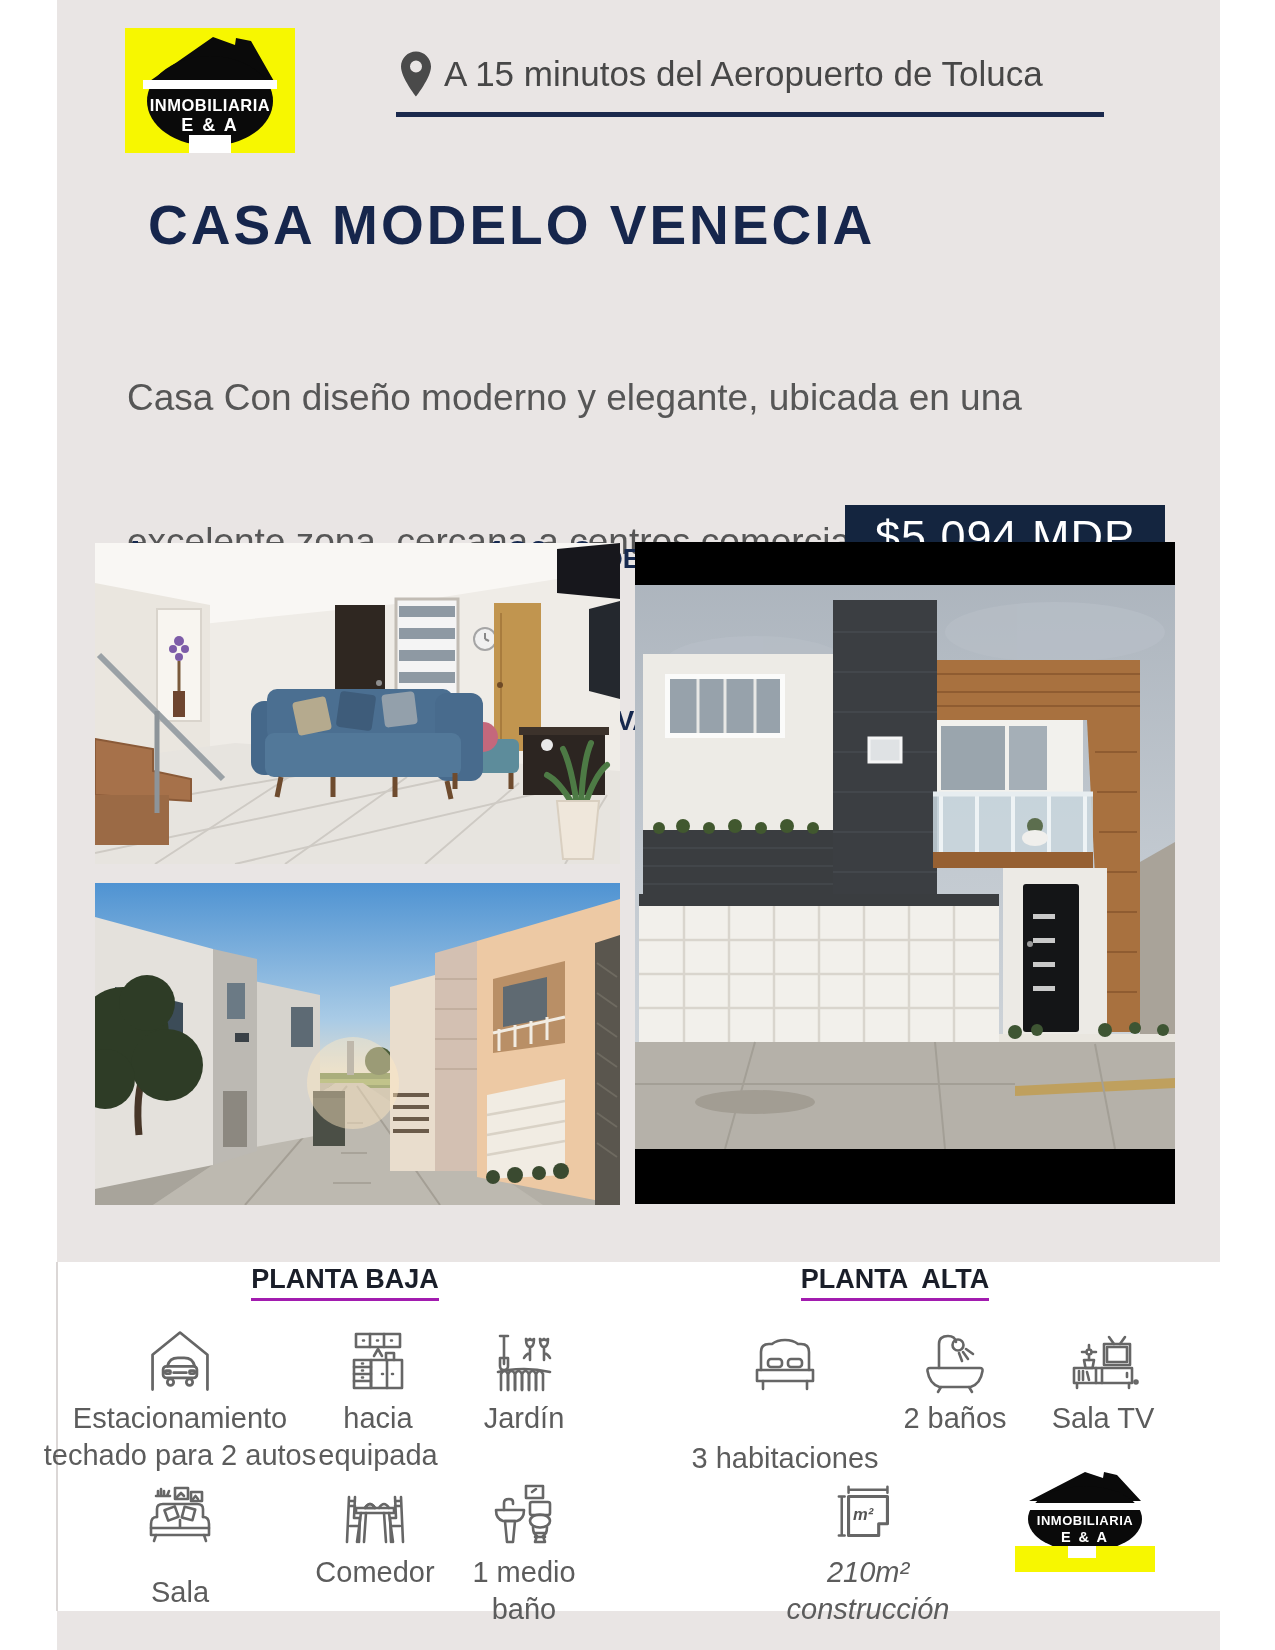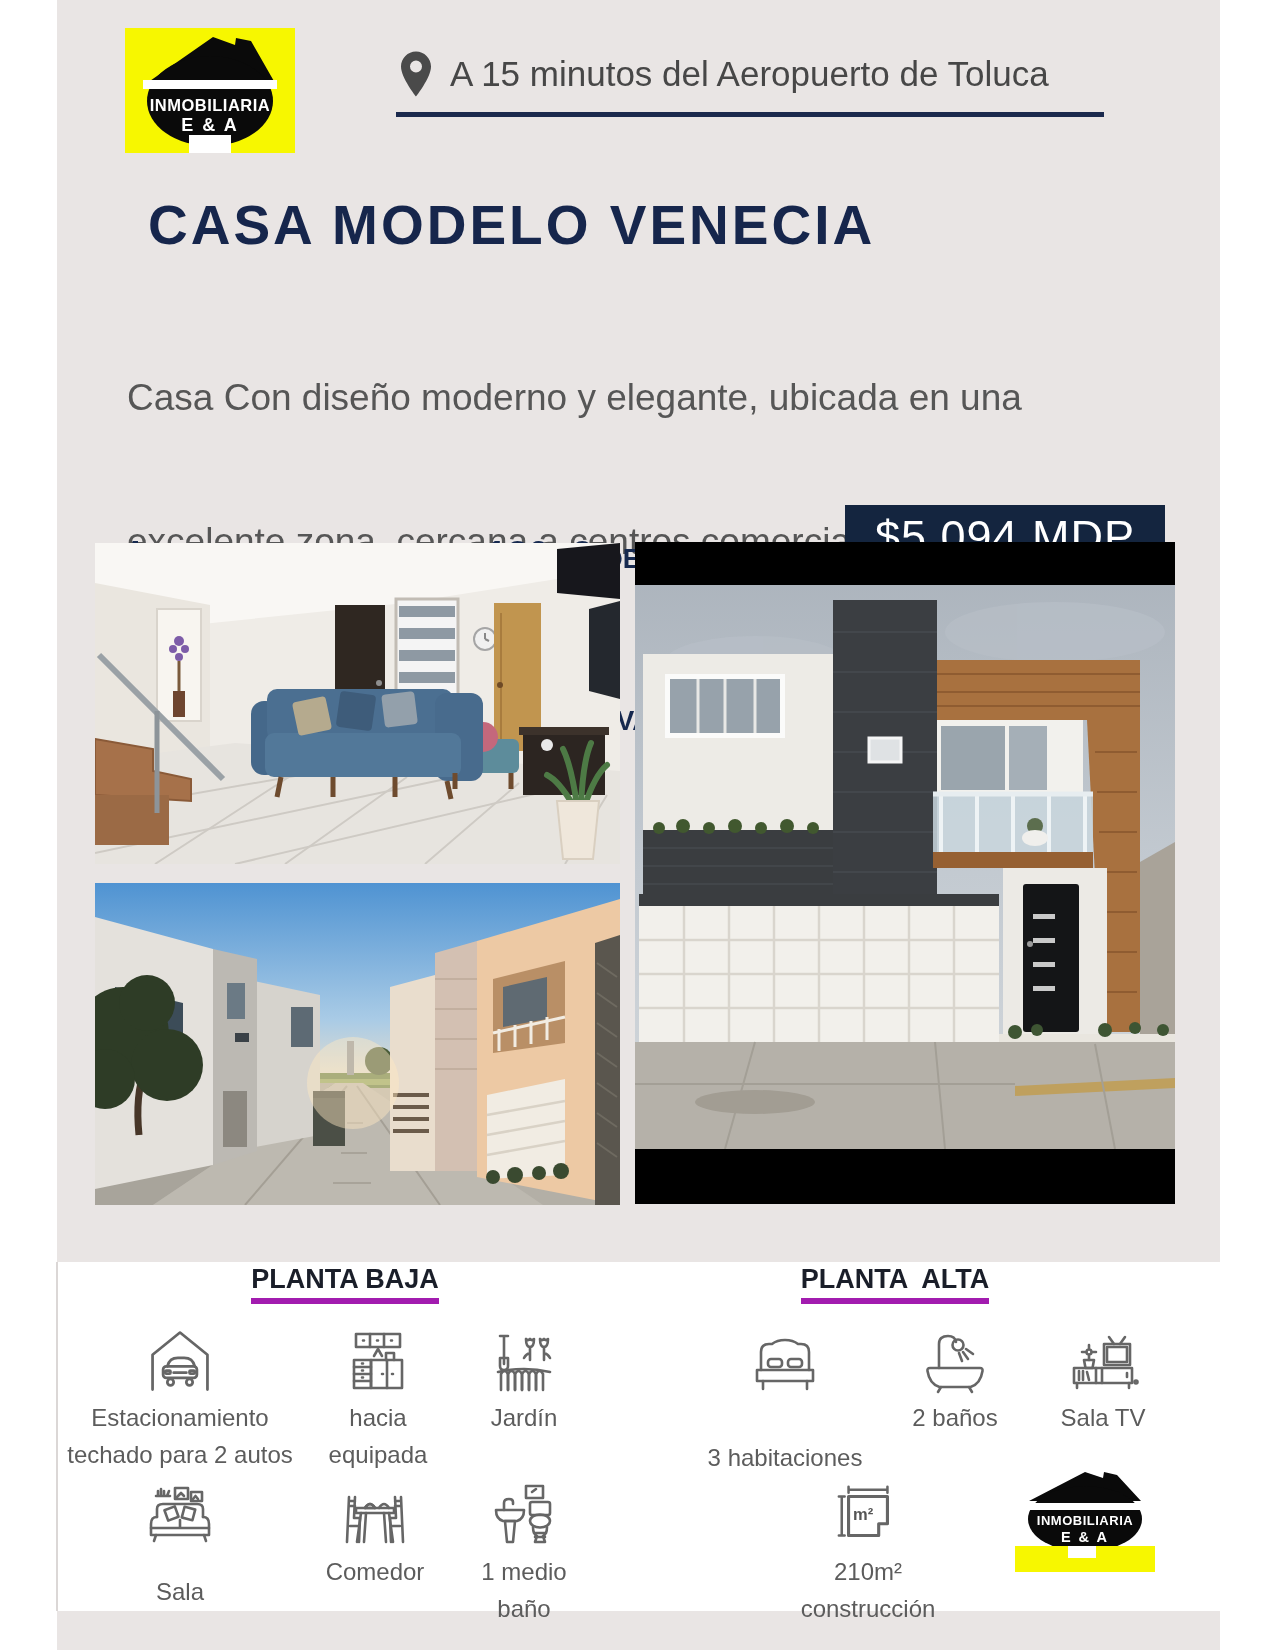--- a/index.html
+++ b/index.html
@@ -1,34 +1,34 @@
 <!DOCTYPE html>
 <html><head>
 <meta charset="utf-8">
 <style>
   html,body{margin:0;padding:0;background:#ffffff;font-family:"Liberation Sans",sans-serif;}
   .page{position:relative;width:1275px;height:1650px;background:#ffffff;overflow:hidden;}
   .gray-band{position:absolute;left:57px;top:0;width:1163px;height:1650px;background:#e9e5e4;}
   .abs{position:absolute;}
-  .location-row{position:absolute;left:398px;top:50px;display:flex;align-items:center;gap:16px;}
+  .location-row{position:absolute;left:398px;top:50px;display:flex;align-items:center;gap:10px;}
   .location-text{font-size:35px;color:#474747;}
   .header-underline{position:absolute;left:396px;top:112px;width:708px;height:5px;background:#1b2a4d;}
   .page-title{position:absolute;left:148px;top:193px;font-size:55px;font-weight:800;color:#16264c;letter-spacing:3px;white-space:pre;}
   .desc{position:absolute;left:127px;top:278px;font-size:37px;line-height:48px;color:#565656;white-space:pre;}
   .highlight{position:absolute;left:130px;top:420px;font-size:38px;line-height:54px;font-weight:bold;color:#16294f;font-variant:small-caps;white-space:pre;}
   .price-badge{position:absolute;left:845px;top:505px;width:320px;height:63px;background:#14253f;color:#ffffff;font-size:45px;line-height:63px;text-align:center;letter-spacing:1px;}
   .photo{position:absolute;overflow:hidden;background:#dddddd;}
   .photo svg{display:block;}
   .white-section{position:absolute;left:0;top:1262px;width:1275px;height:349px;background:#ffffff;}
   .section-border{position:absolute;left:56px;top:1262px;width:2px;height:349px;background:#dbd7d6;}
   .planta-header{position:absolute;top:1264px;width:220px;text-align:center;font-size:27px;font-weight:600;color:#1a1e29;white-space:pre;}
-  .planta-header span{display:inline-block;border-bottom:6px solid #a21caf;padding-bottom:3px;}
+  .planta-header span{display:inline-block;border-bottom:3px solid #a21caf;padding-bottom:3px;}
   .feat{position:absolute;display:flex;flex-direction:column;align-items:center;}
   .feat .icon-box{height:82px;display:flex;align-items:flex-end;justify-content:center;}
-  .feat .lbl{font-size:24px;line-height:34px;color:#5c5c5c;text-align:center;margin-top:3px;white-space:pre;}
+  .feat .lbl{font-size:29px;line-height:34px;color:#5c5c5c;text-align:center;margin-top:3px;white-space:pre;}
   .ic{fill:none;stroke:#666666;stroke-width:2.6;stroke-linecap:round;stroke-linejoin:round;}
 </style>
 </head>
 <body>
 
 <div class="page">
   <div class="gray-band"></div>
 
   <div class="abs" style="left:125px;top:28px;width:170px;height:125px;">
     <svg width="170" height="125" viewBox="0 0 170 125">
@@ -426,21 +426,21 @@
         <rect x="42" y="22" width="20" height="13" rx="2"></rect>
         <ellipse cx="52" cy="41" rx="10" ry="6.5"></ellipse>
         <path d="M45 47 q0 7 4 9 l-2 6 h10 l-2 -6 q4 -2 4 -9"></path>
         <path d="M46 53 h12 M47 57 h10"></path>
       </svg>
     </div>
     <div class="lbl">1 medio</div>
     <div class="lbl">baño</div>
   </div>
 
-  <div class="feat" style="left:783px;top:1470px;width:170px;">
+  <div class="feat" style="left:783px;top:1470px;width:170px;font-style:italic;">
     <div class="icon-box">
       <svg class="ic" width="70" height="72" viewBox="0 0 72 72">
         <path d="M16 9 h40 M16 6 v6 M56 6 v6 M9 16 v40 M6 16 h6 M6 56 h6"></path>
         <path d="M16 16 h40 v28 h-9 v12 h-31 Z" stroke-width="3.2"></path>
         <text x="31" y="40" text-anchor="middle" font-size="17" font-weight="bold" fill="#555555" stroke="none" font-family="Liberation Sans, sans-serif">m²</text>
       </svg>
     </div>
     <div class="lbl">210m²</div>
     <div class="lbl">construcción</div>
   </div>

